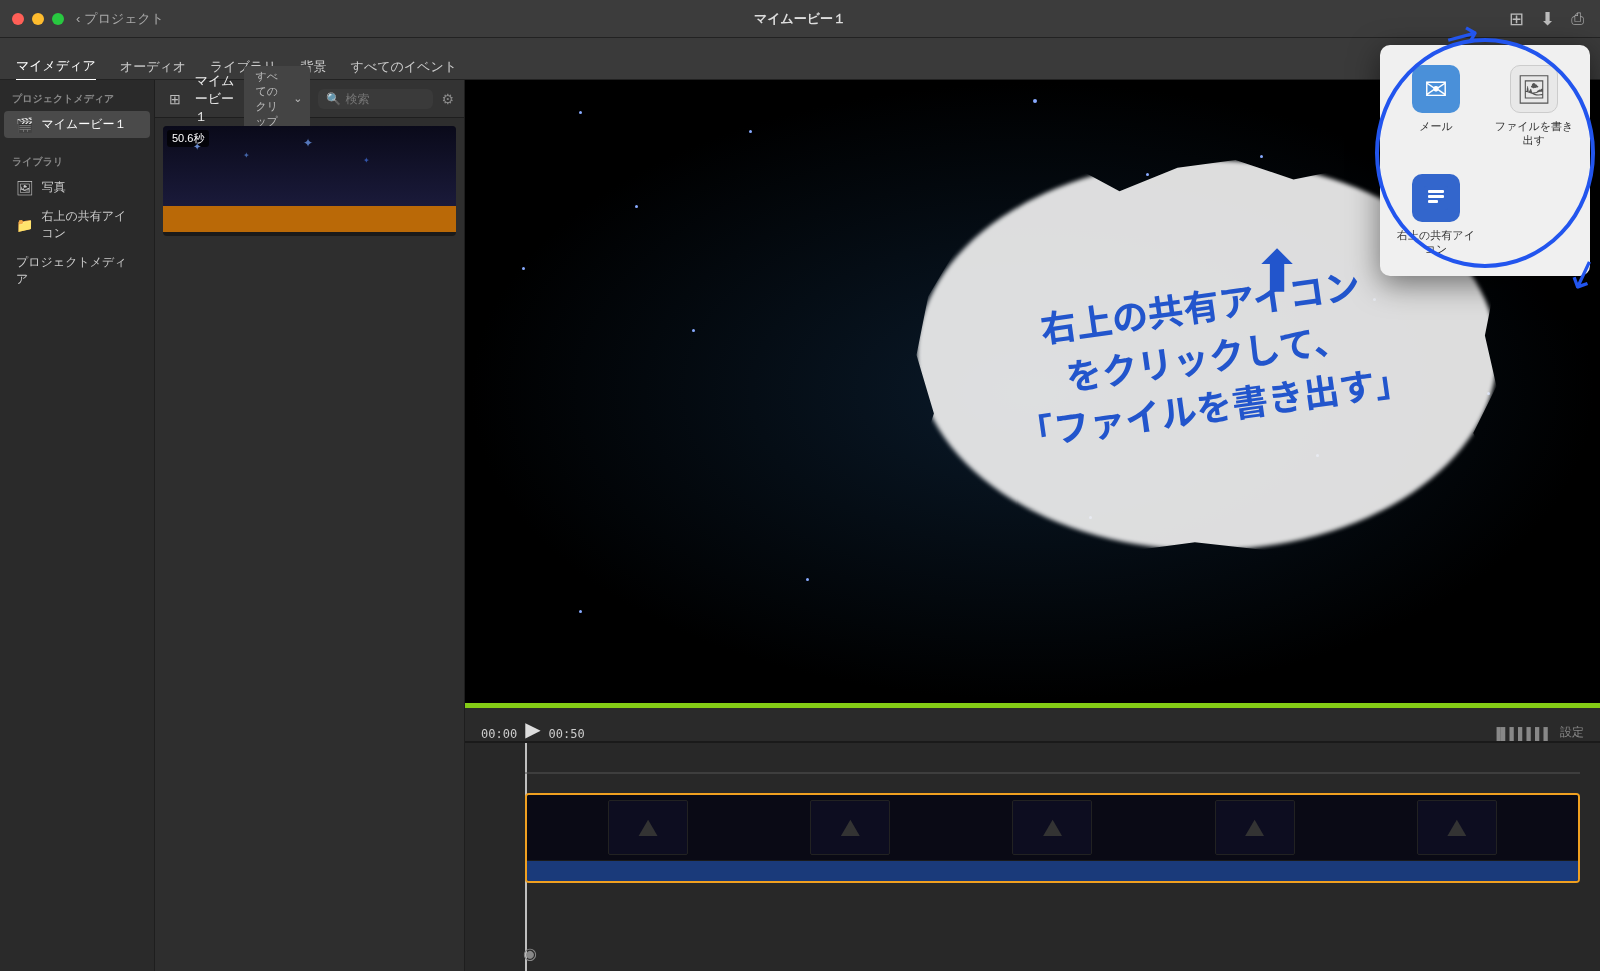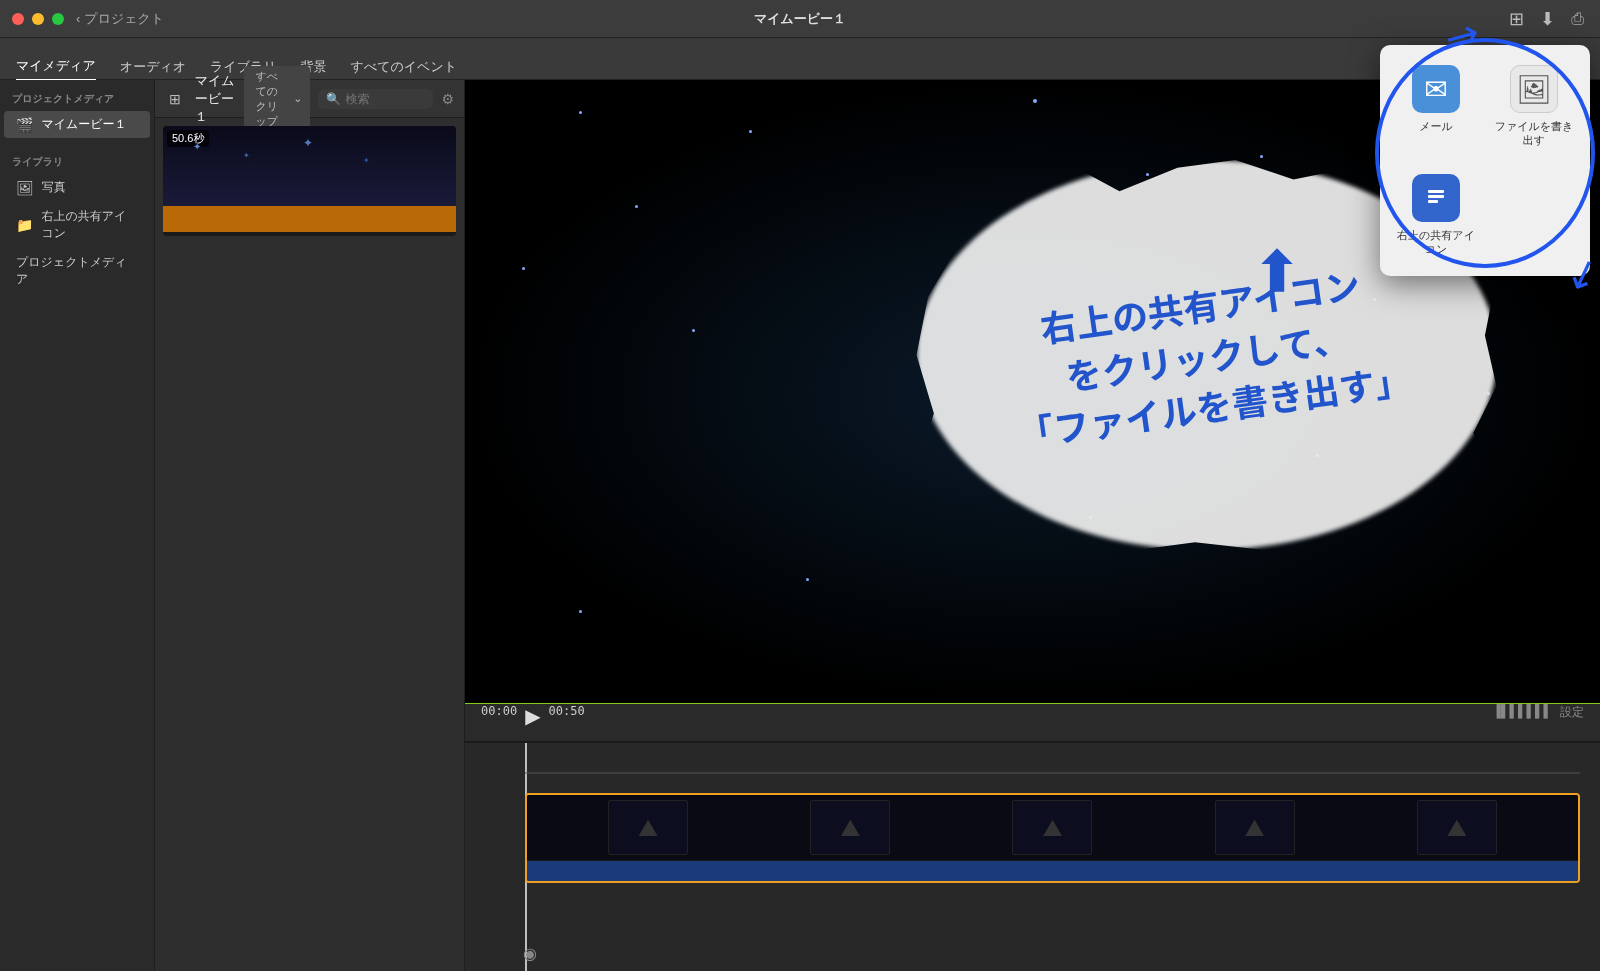--- a/index.html
+++ b/index.html
@@ -281,24 +281,24 @@
       padding: 30px 40px;
       transform: rotate(-8deg);
       font-family: "Hiragino Kaku Gothic Pro", "Noto Sans JP", sans-serif;
     }
 
     
     .preview-controls {
       height: 38px;
       background: #2a2a2a;
       display: flex;
-      align-items: flex-start;
+      align-items: flex-end;
       padding: 0 16px;
       gap: 8px;
-      border-top: 1px solid #84cc16;
+      border-top: 5px solid #84cc16;
     }
     .time-display {
       color: #ccc;
       font-size: 12px;
       font-family: monospace;
     }
     .play-btn {
       color: #ddd;
       font-size: 20px;
       cursor: pointer;

